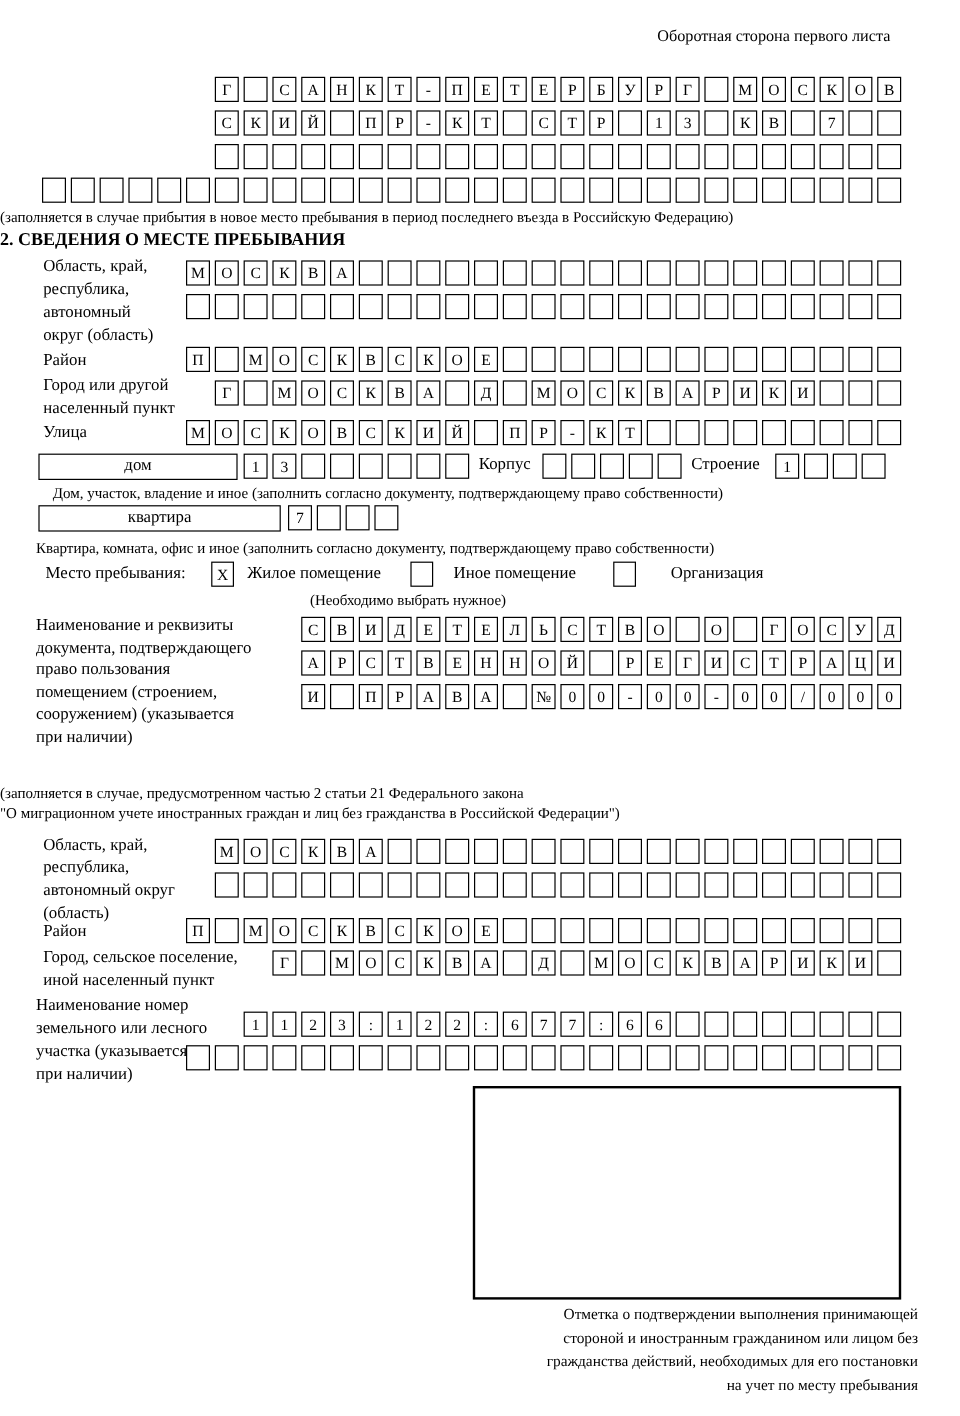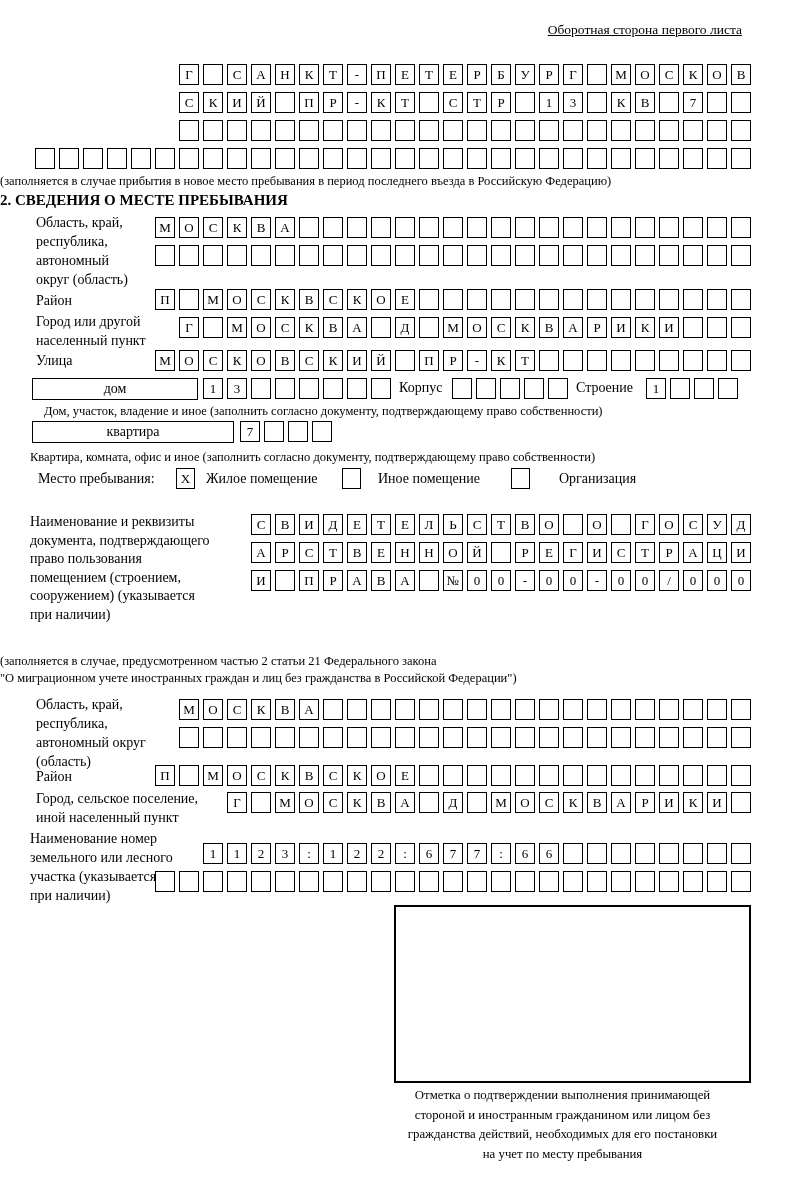--- a/index.html
+++ b/index.html
@@ -1,18 +1,18 @@
 <!DOCTYPE html>
 <html><head>
 <meta charset="utf-8">
 <style>
   html,body{margin:0;padding:0;background:#fff;}
   .page{position:relative;width:800px;height:1180px;background:#ffffff;
         font-family:"Liberation Serif",serif;color:#000;overflow:hidden;}
-  .abs{position:absolute;text-decoration:underline;}
+  .abs{position:absolute;}
   .lbl{position:absolute;font-size:14px;line-height:19px;white-space:pre-line;}
   .caption{position:absolute;font-size:12.5px;}
   .center{left:0;width:800px;text-align:left;}
   .title{position:absolute;font-weight:bold;font-size:15px;}
   .cellrow{position:absolute;display:flex;gap:4px;}
   .cell{width:20px;height:21px;border:1.7px solid #000;box-sizing:border-box;
         display:flex;align-items:center;justify-content:center;
         font-size:13px;line-height:1;background:#fff;}
   .fieldbox{position:absolute;border:1.7px solid #000;height:22px;box-sizing:border-box;
         display:flex;align-items:center;justify-content:center;font-size:14px;background:#fff;}
@@ -325,20 +325,21 @@
     </div>
   <div class="caption" style="left:30px;top:450px">Квартира, комната, офис и иное (заполнить согласно документу, подтверждающему право собственности)</div>
 
   <div class="opt" style="left:38px;top:471px">Место пребывания:</div>
   <div class="chk" style="left:176px;top:468px">X</div>
   <div class="opt" style="left:206px;top:471px">Жилое помещение</div>
   <div class="chk" style="left:342px;top:468px"></div>
   <div class="opt" style="left:378px;top:471px">Иное помещение</div>
   <div class="chk" style="left:511px;top:468px"></div>
   <div class="opt" style="left:559px;top:471px">Организация</div>
+  <div class="caption" style="left:160px;top:493px;width:360px;text-align:center">(Необходимо выбрать нужное)</div>
 
   <div class="lbl" style="left:30px;top:513px;line-height:18.5px">Наименование и реквизиты
 документа, подтверждающего
 право пользования
 помещением (строением,
 сооружением) (указывается
 при наличии)</div>
   <div class="cellrow" style="left:251px;top:514px">
       <div class="cell">С</div>
       <div class="cell">В</div>
@@ -576,18 +577,18 @@
       <div class="cell"></div>
       <div class="cell"></div>
       <div class="cell"></div>
       <div class="cell"></div>
       <div class="cell"></div>
       <div class="cell"></div>
       <div class="cell"></div>
     </div>
 
   <div class="bigbox" style="left:394px;top:905px;width:357px;height:178px"></div>
-  <div class="caption" style="left:360px;top:1086px;width:405px;text-align:center;line-height:19.5px;white-space:pre-line;font-size:12.8px">Отметка о подтверждении выполнения принимающей
+  <div class="caption" style="left:360px;top:1086px;width:405px;text-align:right;line-height:19.5px;white-space:pre-line;font-size:12.8px">Отметка о подтверждении выполнения принимающей
 стороной и иностранным гражданином или лицом без
 гражданства действий, необходимых для его постановки
 на учет по месту пребывания</div>
 
 </div>
 
 </body></html>

